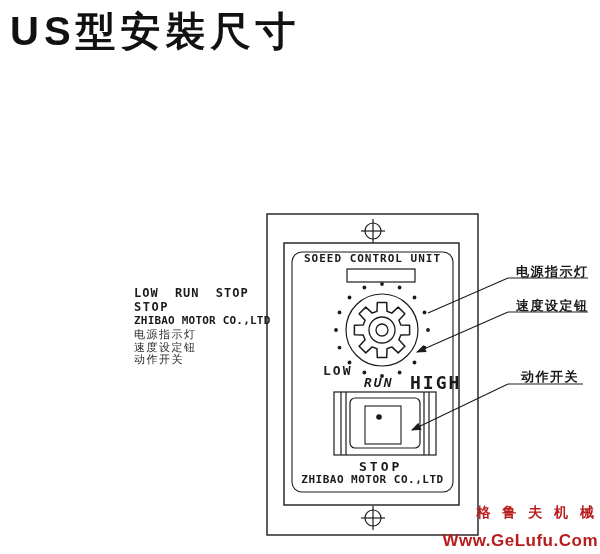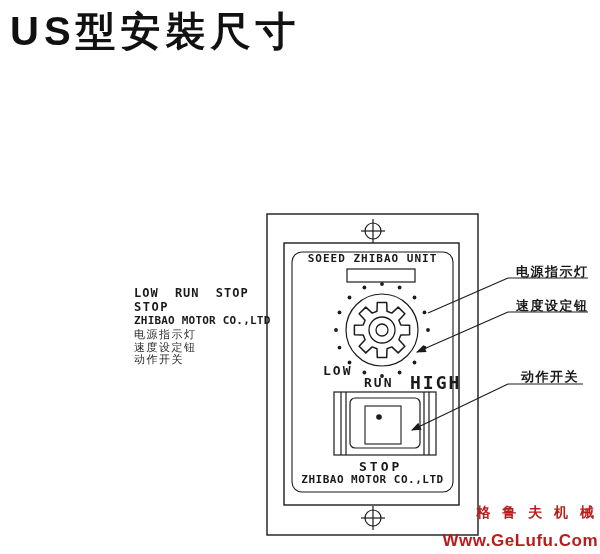--- a/index.html
+++ b/index.html
@@ -10,21 +10,21 @@
   .abs{position:absolute;white-space:nowrap;}
   .page-title{
     left:10px;top:4px;font-size:40px;font-weight:700;letter-spacing:5px;
     font-family:"Liberation Sans",sans-serif;color:#111;
   }
   svg.linework{position:absolute;left:0;top:0;}
   
   .mono{font-family:"DejaVu Sans Mono","Liberation Mono",monospace;font-weight:700;}
   .panel-header{left:292px;top:252px;width:161px;text-align:center;font-size:11px;letter-spacing:1px;}
   .lbl-low {left:304px;top:363px;font-size:13px;letter-spacing:2px;margin-left:19px;}
-  .lbl-run {left:364px;top:375px;font-size:13px;letter-spacing:2px;}
+  .lbl-run {left:364px;top:375px;font-size:13px;letter-spacing:2px;font-style:italic;}
   .lbl-high{left:410px;top:372px;font-size:18px;letter-spacing:2px;}
   .lbl-stop{left:359px;top:459px;font-size:13px;letter-spacing:3px;}
   .panel-brand{left:284px;top:473px;width:177px;text-align:center;font-size:11px;letter-spacing:0.5px;}
   
   .left-block{left:134px;top:286px;}
   .lb-line{white-space:nowrap;}
   .lb-1{font-size:12px;letter-spacing:1px;word-spacing:8px;line-height:14px;}
   .lb-2{font-size:12px;letter-spacing:1.5px;line-height:14px;}
   .lb-3{font-size:11px;letter-spacing:0.2px;line-height:14px;}
   .lb-cjk{font-size:11px;letter-spacing:1.5px;line-height:12.5px;color:#2b2b2b;font-weight:400;
@@ -127,21 +127,21 @@
 
   <div class="abs left-block">
     <div class="lb-line lb-1 mono">LOW RUN STOP</div>
     <div class="lb-line lb-2 mono">STOP</div>
     <div class="lb-line lb-3 mono">ZHIBAO MOTOR CO.,LTD</div>
     <div class="lb-line lb-cjk">电源指示灯</div>
     <div class="lb-line lb-cjk">速度设定钮</div>
     <div class="lb-line lb-cjk">动作开关</div>
   </div>
 
-  <div class="abs mono panel-header">SOEED ZHIBAO UNIT</div>
+  <div class="abs mono panel-header">SOEED CONTROL UNIT</div>
   <div class="abs mono lbl-low">LOW</div>
   <div class="abs mono lbl-run">RUN</div>
   <div class="abs mono lbl-high">HIGH</div>
   <div class="abs mono lbl-stop">STOP</div>
   <div class="abs mono panel-brand">ZHIBAO MOTOR CO.,LTD</div>
 
   <div class="abs callout co-1">电源指示灯</div>
   <div class="abs callout co-2">速度设定钮</div>
   <div class="abs callout co-3">动作开关</div>
 

